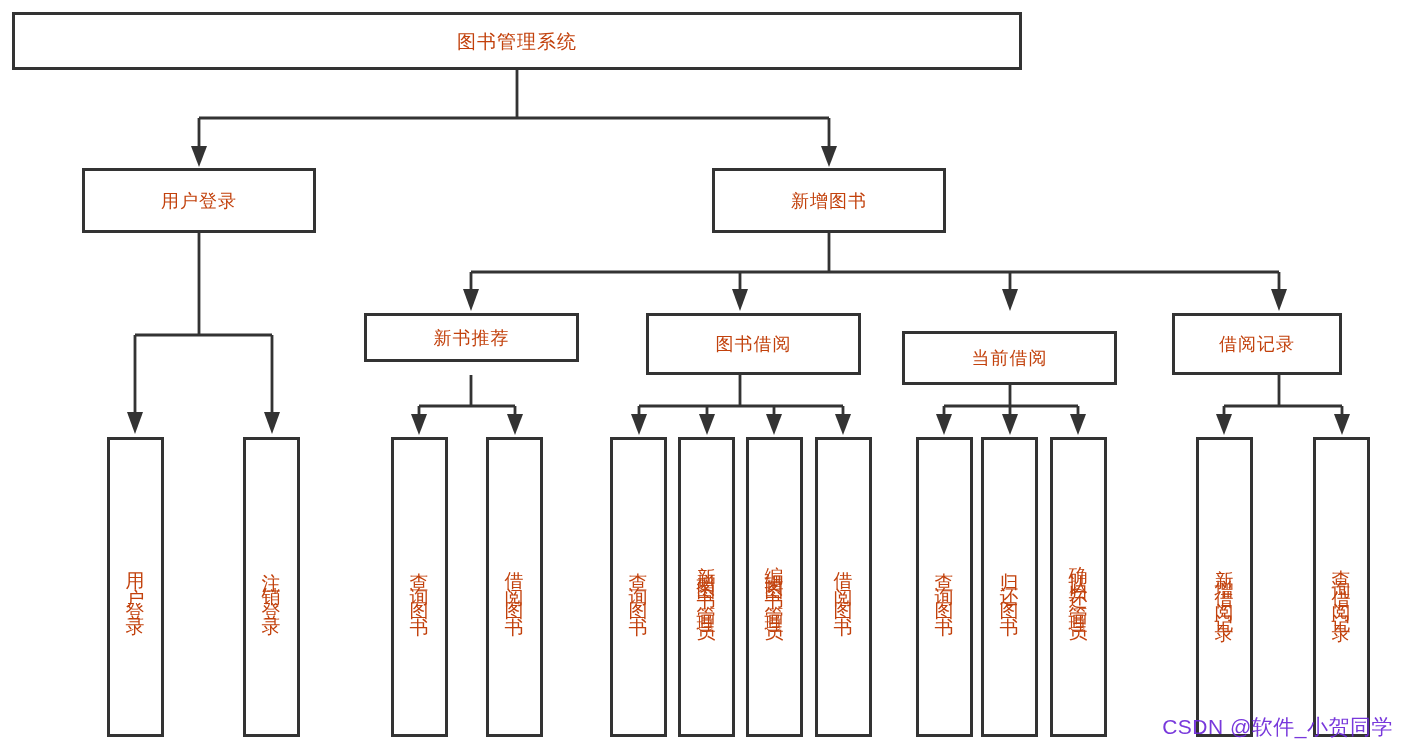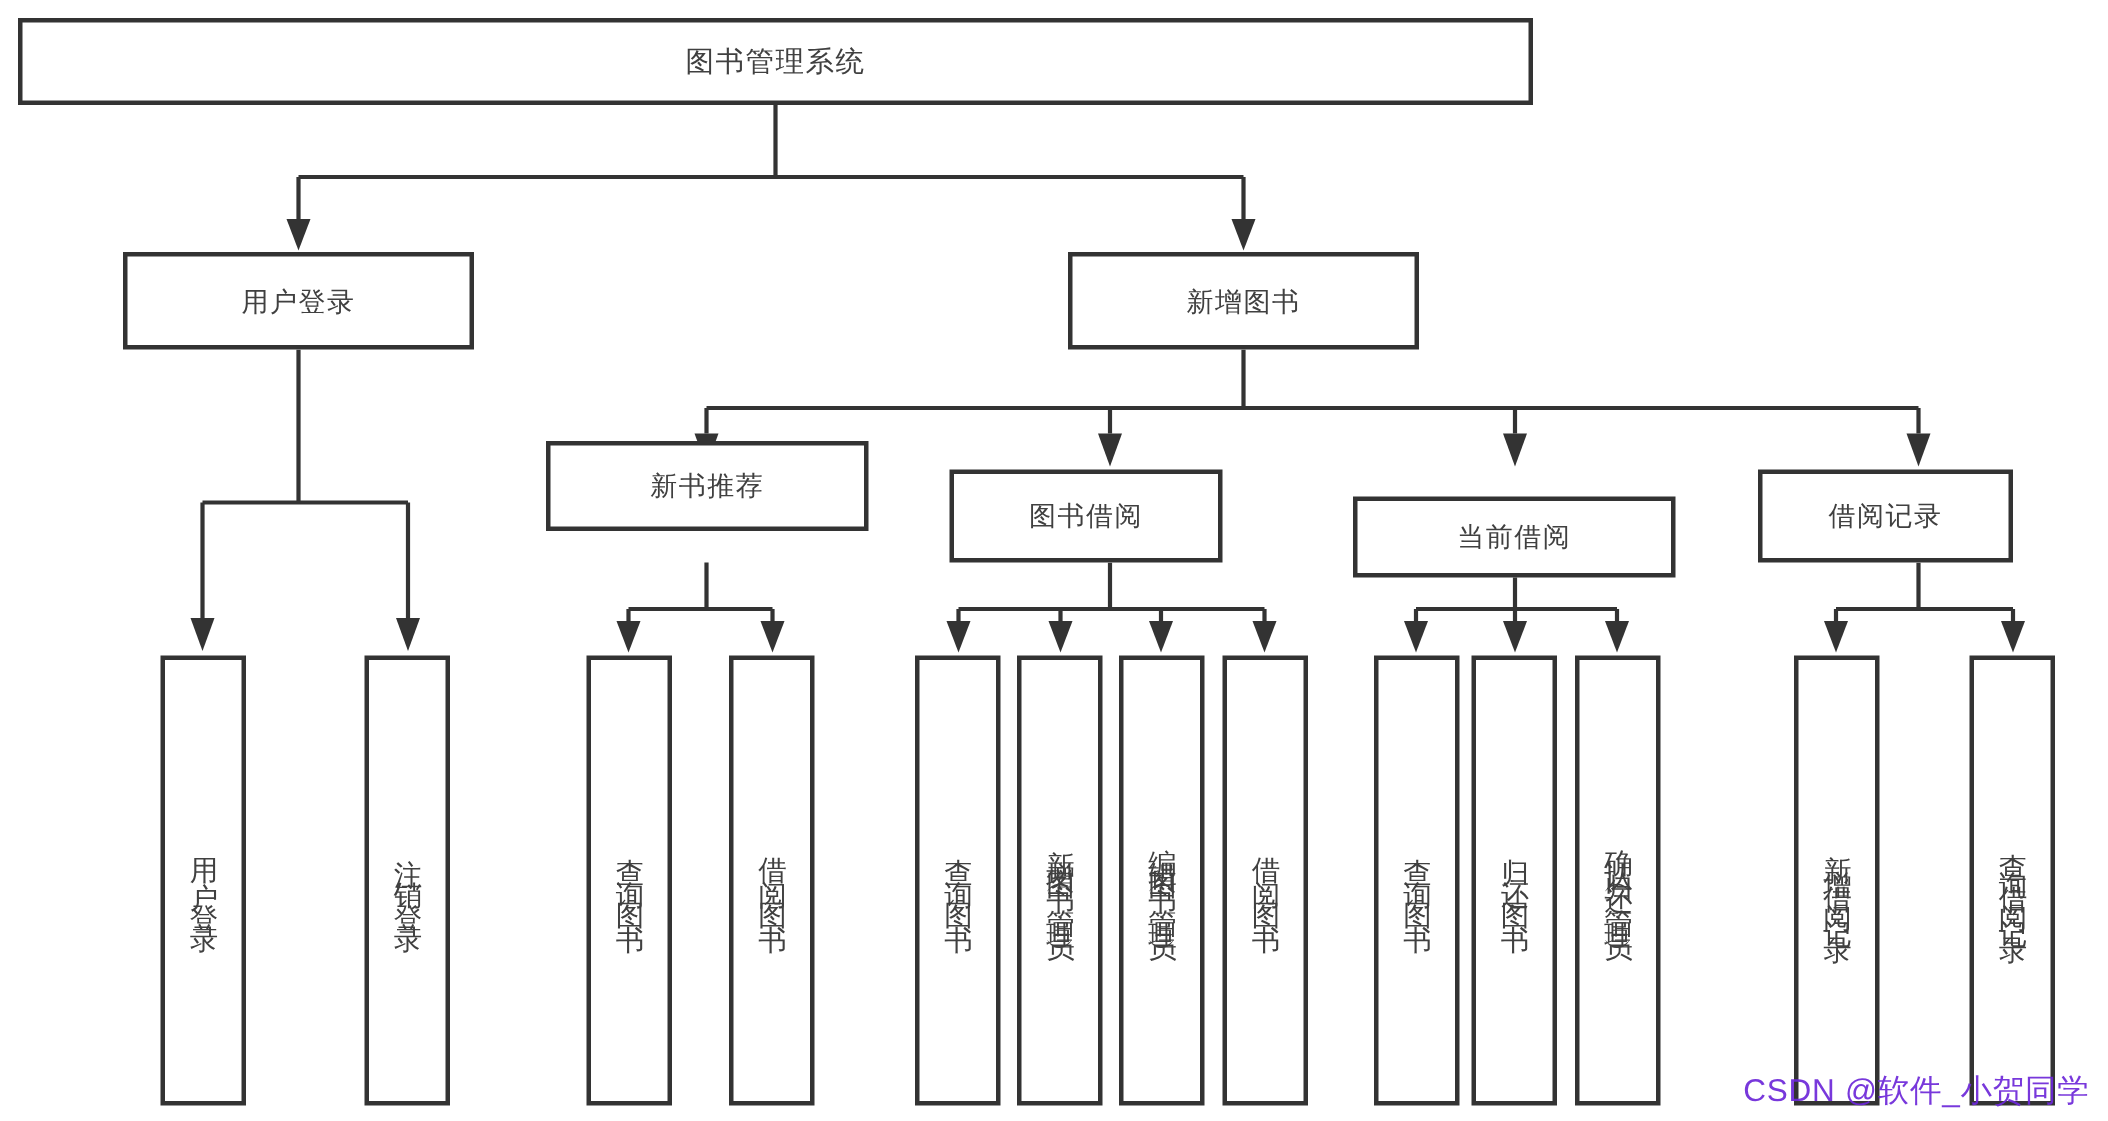--- a/index.html
+++ b/index.html
@@ -9,21 +9,21 @@
     background:#ffffff;
     font-family:"Liberation Sans","DejaVu Sans",sans-serif;
     overflow:hidden;
   }
   #wires{position:absolute;left:0;top:0;width:1405px;height:747px;pointer-events:none;}
   .node{
     position:absolute;
     box-sizing:border-box;
     border:3px solid #333333;
     background:#ffffff;
-    color:#404040;
+    color:#c2410c;
     display:flex;align-items:center;justify-content:center;
     font-size:18px;
     letter-spacing:1px;
     line-height:1;
     z-index:2;
   }
   .root{font-size:19px;}
   .leaf span{
     writing-mode:vertical-rl;
     text-orientation:mixed;
@@ -92,24 +92,24 @@
     <span>图书管理系统</span>
   </div>
 
   <div class="node" style="left:82px;top:168px;width:234px;height:65px">
     <span>用户登录</span>
   </div>
   <div class="node" style="left:712px;top:168px;width:234px;height:65px">
     <span>新增图书</span>
   </div>
 
-  <div class="node" style="left:364px;top:294px;width:215px;height:60px">
+  <div class="node" style="left:364px;top:313px;width:215px;height:49px">
     <span>新书推荐</span>
   </div>
-  <div class="node" style="left:633px;top:313px;width:182px;height:62px">
+  <div class="node" style="left:646px;top:313px;width:215px;height:62px">
     <span>图书借阅</span>
   </div>
   <div class="node" style="left:902px;top:331px;width:215px;height:54px">
     <span>当前借阅</span>
   </div>
   <div class="node" style="left:1172px;top:313px;width:170px;height:62px">
     <span>借阅记录</span>
   </div>
 
   <div class="node leaf" style="left:107px;top:437px;width:57px;height:300px">

